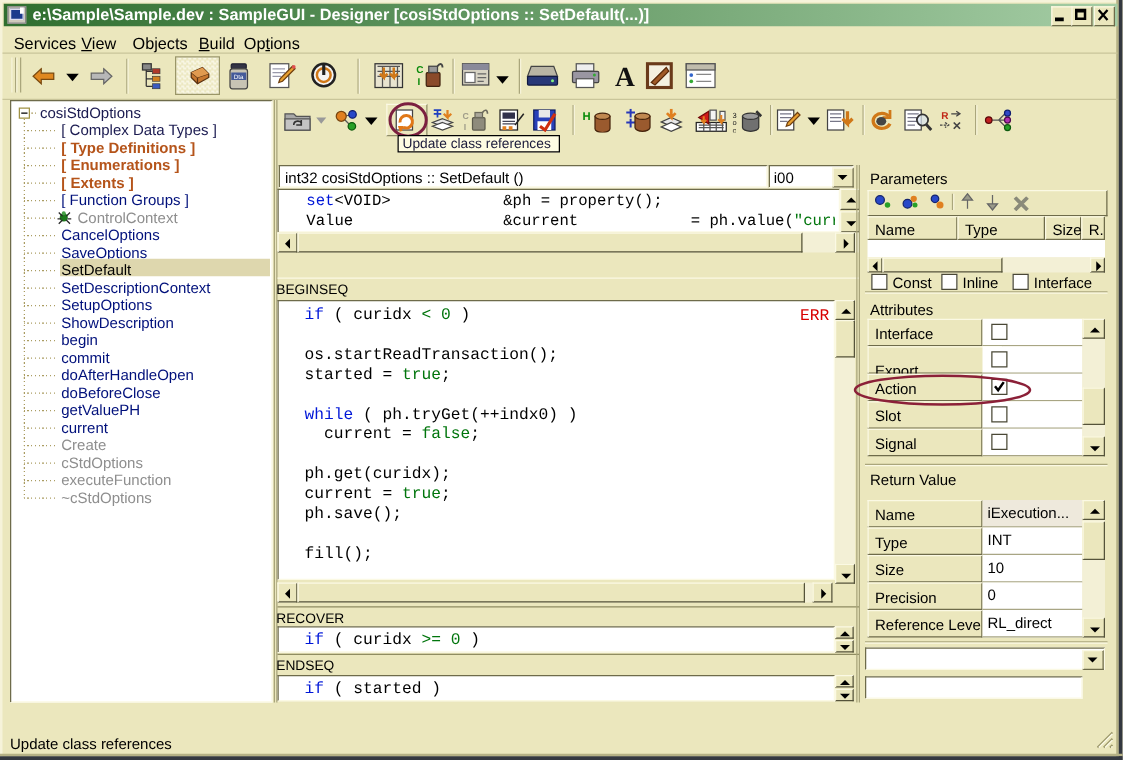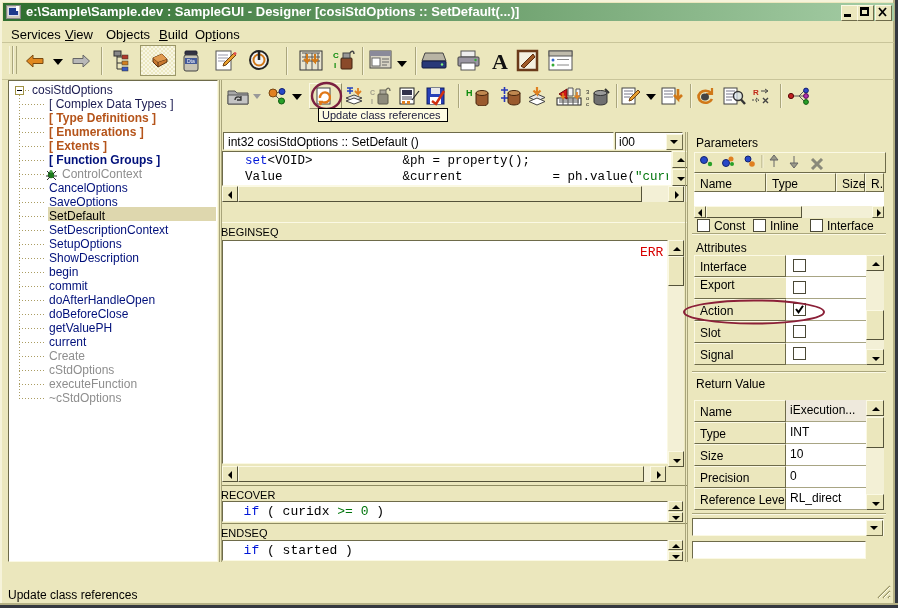--- a/index.html
+++ b/index.html
@@ -163,21 +163,21 @@
 <div class="treei" style="left:24px;top:2px;color:#1a1a50">cosiStdOptions</div>
 <div class="ab" style="left:11px;top:23px;width:26px;height:1px;background:repeating-linear-gradient(to right,#ab9d62 0,#ab9d62 1px,transparent 1px,transparent 3px)"></div>
 <div class="treei" style="left:41px;top:16px;color:#1a1a50">[ Complex Data Types ]</div>
 <div class="ab" style="left:11px;top:37px;width:26px;height:1px;background:repeating-linear-gradient(to right,#ab9d62 0,#ab9d62 1px,transparent 1px,transparent 3px)"></div>
 <div class="treei org" style="left:41px;top:30px">[ Type Definitions ]</div>
 <div class="ab" style="left:11px;top:51px;width:26px;height:1px;background:repeating-linear-gradient(to right,#ab9d62 0,#ab9d62 1px,transparent 1px,transparent 3px)"></div>
 <div class="treei org" style="left:41px;top:44px">[ Enumerations ]</div>
 <div class="ab" style="left:11px;top:65px;width:26px;height:1px;background:repeating-linear-gradient(to right,#ab9d62 0,#ab9d62 1px,transparent 1px,transparent 3px)"></div>
 <div class="treei org" style="left:41px;top:58px">[ Extents ]</div>
 <div class="ab" style="left:11px;top:79px;width:26px;height:1px;background:repeating-linear-gradient(to right,#ab9d62 0,#ab9d62 1px,transparent 1px,transparent 3px)"></div>
-<div class="treei" style="left:41px;top:72px;color:#00107b;font-weight:bold">[ Function Groups ]</div>
+<div class="treei" style="left:41px;top:72px;color:#00107b;font-weight:normal">[ Function Groups ]</div>
 <div class="ab" style="left:11px;top:93px;width:26px;height:1px;background:repeating-linear-gradient(to right,#ab9d62 0,#ab9d62 1px,transparent 1px,transparent 3px)"></div>
 <div class="ab" style="left:37px;top:86px;width:13px;height:13px"><svg width="13" height="13">
           <circle cx="6" cy="7" r="3.2" fill="#1c7a1c"></circle>
           <path d="M2 3 L5 6 M11 3 L8 6 M1 8 L4 8 M12 8 L9 8 M2 12 L5 9 M11 12 L8 9" stroke="#2a2a2a" stroke-width="1"></path>
           <circle cx="6" cy="3.5" r="1.6" fill="#47a047"></circle>
         </svg></div>
 <div class="treei gry" style="left:54px;top:86px">ControlContext</div>
 <div class="ab" style="left:11px;top:107px;width:26px;height:1px;background:repeating-linear-gradient(to right,#ab9d62 0,#ab9d62 1px,transparent 1px,transparent 3px)"></div>
 <div class="treei nav" style="left:41px;top:100px">CancelOptions</div>
 <div class="ab" style="left:11px;top:121px;width:26px;height:1px;background:repeating-linear-gradient(to right,#ab9d62 0,#ab9d62 1px,transparent 1px,transparent 3px)"></div>
@@ -370,20 +370,33 @@
       <div class="ab sb" style="left:16px;top:0px;width:404px;height:16px"></div>
       <div class="ab sb" style="left:446px;top:0px;width:16px;height:16px">
         <div class="ab tri-r" style="left:6px;top:4px"></div>
       </div>
     </div>
 
 
 <div class="ab" style="left:222px;top:222px;width:466px;height:1px;background:#fbf9e4"></div>
 <div class="ab tt" style="left:221px;top:226px;font-size:11px">BEGINSEQ</div>
 <div class="ab wh sunken" style="left:222px;top:240px;width:446px;height:224px;box-sizing:border-box"></div>
+<div class="ab mono" style="left:228px;top:244px;width:436px;height:218px;overflow:hidden"><span class="kw">  if</span> ( curidx <span class="gr">&lt; 0</span> )
+
+  os.startReadTransaction();
+  started = <span class="gr">true</span>;
+
+<span class="kw">  while</span> ( ph.tryGet(++indx0) )
+    current = <span class="gr">false</span>;
+
+  ph.get(curidx);
+  current = <span class="gr">true</span>;
+  ph.save();
+
+  fill();</div>
 <div class="ab mono err" style="left:640px;top:245px">ERR</div>
 <div id="main-vs" class="ab" style="left:668px;top:240px;width:16px;height:227px">
       <div class="ab track" style="left:0px;top:0px;width:16px;height:227px"></div>
       <div class="ab sb" style="left:0px;top:0px;width:16px;height:16px">
         <div class="ab tri-u" style="left:4px;top:6px"></div>
       </div>
       <div class="ab sb" style="left:0px;top:16px;width:16px;height:30px"></div>
       <div class="ab sb" style="left:0px;top:211px;width:16px;height:16px">
         <div class="ab tri-d" style="left:4px;top:7px"></div>
       </div>
@@ -465,21 +478,21 @@
       <div class="ab cb" style="left:61px;top:88px"></div>
       <div class="ab tt" style="left:78px;top:88px">Inline</div>
       <div class="ab cb" style="left:118px;top:88px"></div>
       <div class="ab tt" style="left:135px;top:88px">Interface</div>
       <div class="ab" style="left:0;top:102px;width:194px;height:1px;background:#aaa67c"></div>
       <div class="ab" style="left:0;top:103px;width:194px;height:1px;background:#fbf9e4"></div>
       <div class="ab tt" style="left:4px;top:110px">Attributes</div>
       <div class="ab hdrcell" style="left:2px;top:124px;width:92px;height:22px;padding-top:4px">Interface</div>
       <div class="ab wh" style="left:94px;top:124px;width:80px;height:22px;border-bottom:1px solid #a8a584;box-sizing:border-box"></div>
       <div class="ab cb" style="left:101px;top:128px"></div>
-      <div class="ab hdrcell" style="left:2px;top:146px;width:108px;height:22px;padding-top:0">Export</div>
+      <div class="ab hdrcell" style="left:2px;top:146px;width:108px;height:22px;padding-top:12px">Export</div>
       <div class="ab wh" style="left:94px;top:146px;width:80px;height:22px;border-bottom:1px solid #a8a584;box-sizing:border-box"></div>
       <div class="ab cb" style="left:101px;top:150px"></div>
       <div class="ab hdrcell" style="left:2px;top:168px;width:92px;height:22px;padding-top:4px">Action</div>
       <div class="ab wh" style="left:94px;top:168px;width:80px;height:22px;border-bottom:1px solid #a8a584;box-sizing:border-box"></div>
       <div class="ab cb" style="left:101px;top:172px">
         <svg width="11" height="11" style="position:absolute;left:0;top:0">
           <path d="M2 5 l2.5 3.2 l4.5 -6.5" stroke="#000" stroke-width="2" fill="none"></path>
         </svg>
       </div>
       <div class="ab hdrcell" style="left:2px;top:190px;width:92px;height:22px;padding-top:4px">Slot</div>

